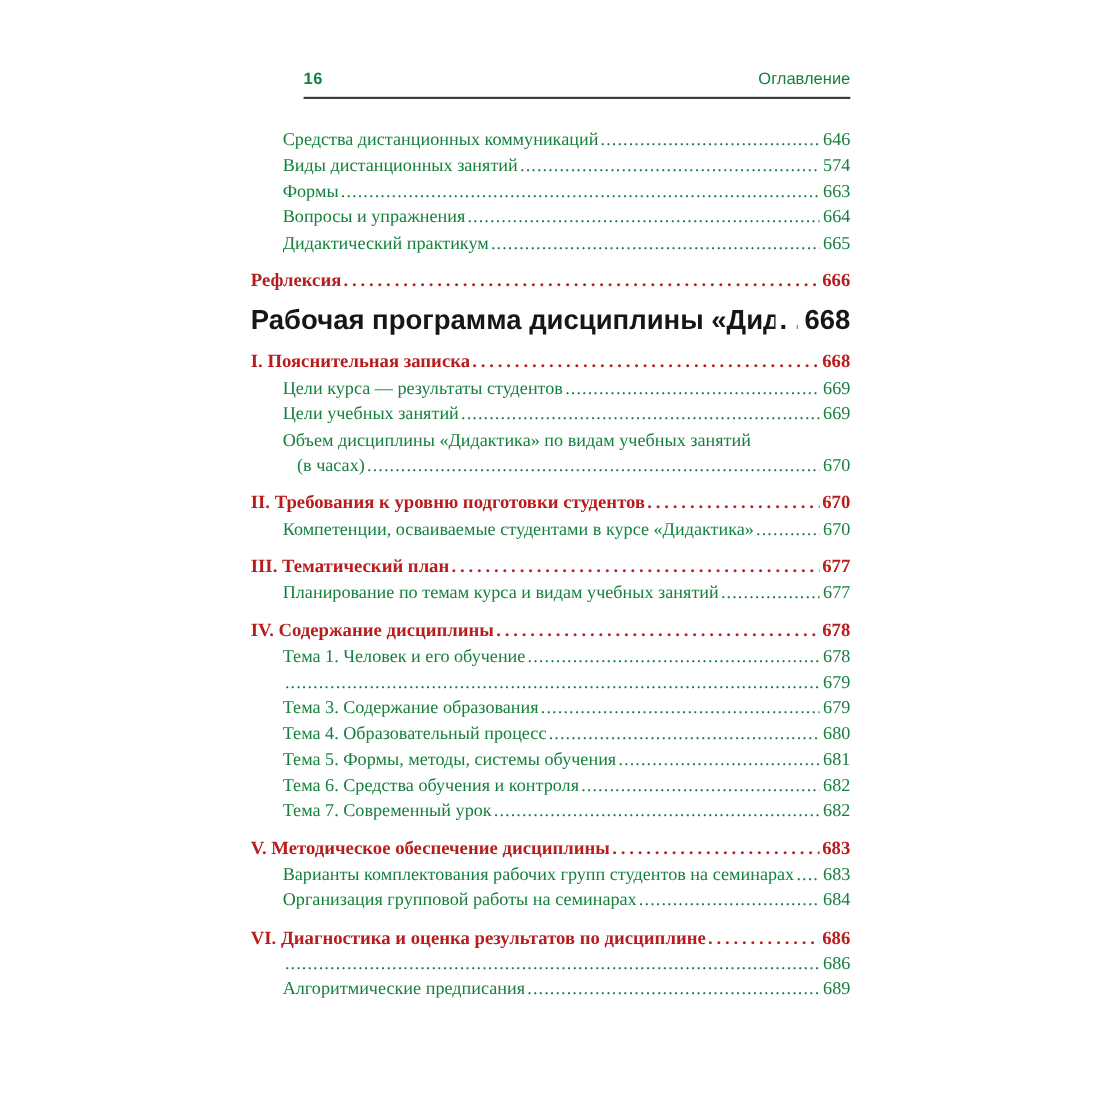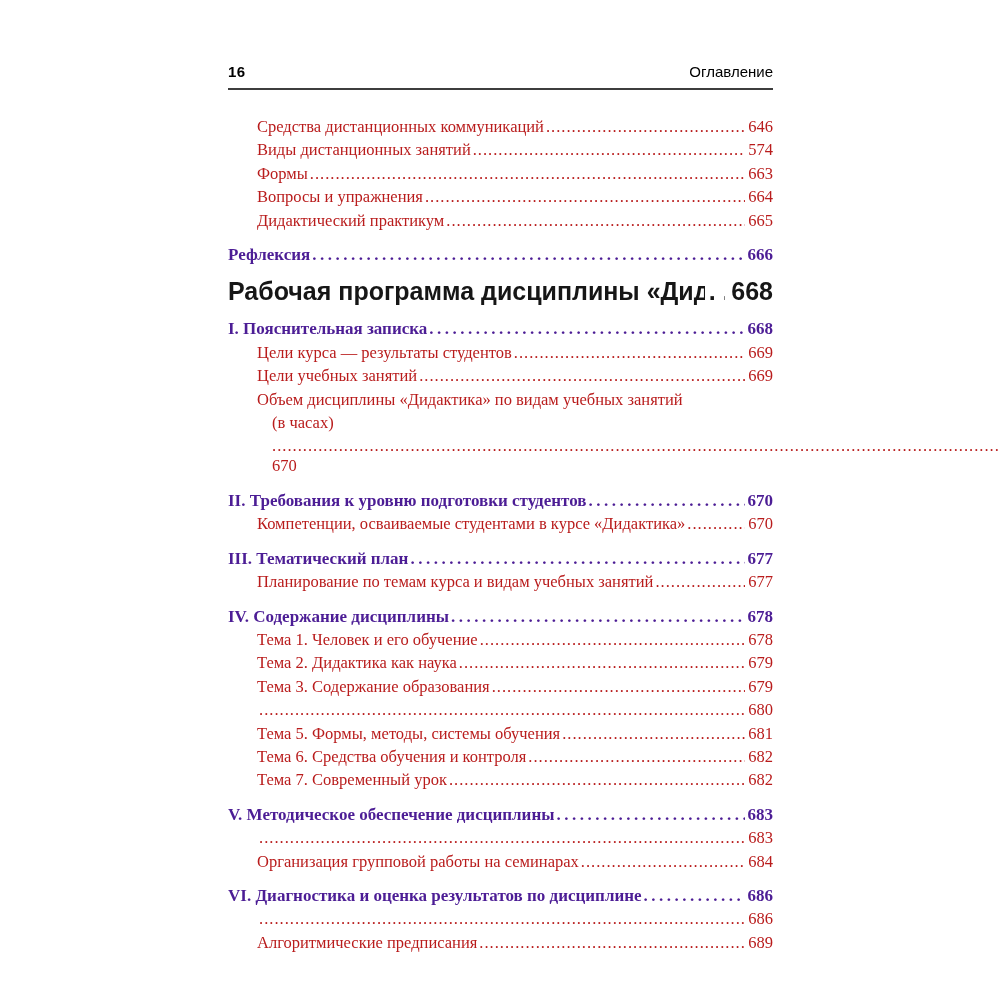--- a/index.html
+++ b/index.html
@@ -24,21 +24,22 @@
   
   .running-head {
     display: flex;
     justify-content: space-between;
     align-items: baseline;
     font-family: "Liberation Sans", "DejaVu Sans", sans-serif;
     font-size: 15px;
     line-height: 20px;
     padding-bottom: 6px;
     border-bottom: 2px solid #3d3d3d;
-    color: #000000;
+    color: #15803d;
+    margin-left: 48px;
   }
   .running-head .folio {
     font-weight: bold;
     letter-spacing: 0.5px;
   }
   
   .toc-entries {
     padding-top: 25px;
   }
   .row {
@@ -61,34 +62,33 @@
   .row .leader::after {
     content: "....................................................................................................................................................................................................";
   }
   .row .pagenum {
     flex: 0 0 auto;
   }
   
   .row.sub {
     padding-left: 29px;
     font-size: 16.5px;
-    color: #b91c1c;
+    color: #15803d;
   }
   .row.sub .leader::after { letter-spacing: 1px; }
   
   .row.sub.cont {
     padding-left: 42px;
-    flex-direction: column;
   }
   
   .row.section {
     margin-top: 11px;
     font-weight: bold;
     font-size: 17px;
-    color: #4c1d95;
+    color: #b91c1c;
   }
   .row.section .leader::after { letter-spacing: 3.5px; }
   
   .row.chapter {
     margin-top: 10px;
     font-family: "Liberation Sans", "DejaVu Sans", sans-serif;
     font-weight: bold;
     font-size: 25px;
     line-height: 30px;
     color: #161616;
@@ -189,30 +189,30 @@
         <span class="label">IV. Содержание дисциплины</span>
         <span class="leader"></span>
         <span class="pagenum">678</span>
       </div>
       <div class="row sub">
         <span class="label">Тема 1. Человек и его обучение</span>
         <span class="leader"></span>
         <span class="pagenum">678</span>
       </div>
       <div class="row sub">
-        <span class="label">Тема 2. Дидактика как наука</span>
         <span class="leader"></span>
         <span class="pagenum">679</span>
       </div>
       <div class="row sub">
         <span class="label">Тема 3. Содержание образования</span>
         <span class="leader"></span>
         <span class="pagenum">679</span>
       </div>
       <div class="row sub">
+        <span class="label">Тема 4. Образовательный процесс</span>
         <span class="leader"></span>
         <span class="pagenum">680</span>
       </div>
       <div class="row sub">
         <span class="label">Тема 5. Формы, методы, системы обучения</span>
         <span class="leader"></span>
         <span class="pagenum">681</span>
       </div>
       <div class="row sub">
         <span class="label">Тема 6. Средства обучения и контроля</span>
@@ -223,20 +223,21 @@
         <span class="label">Тема 7. Современный урок</span>
         <span class="leader"></span>
         <span class="pagenum">682</span>
       </div>
       <div class="row section">
         <span class="label">V. Методическое обеспечение дисциплины</span>
         <span class="leader"></span>
         <span class="pagenum">683</span>
       </div>
       <div class="row sub">
+        <span class="label">Варианты комплектования рабочих групп студентов на семинарах</span>
         <span class="leader"></span>
         <span class="pagenum">683</span>
       </div>
       <div class="row sub">
         <span class="label">Организация групповой работы на семинарах</span>
         <span class="leader"></span>
         <span class="pagenum">684</span>
       </div>
       <div class="row section">
         <span class="label">VI. Диагностика и оценка результатов по дисциплине</span>

